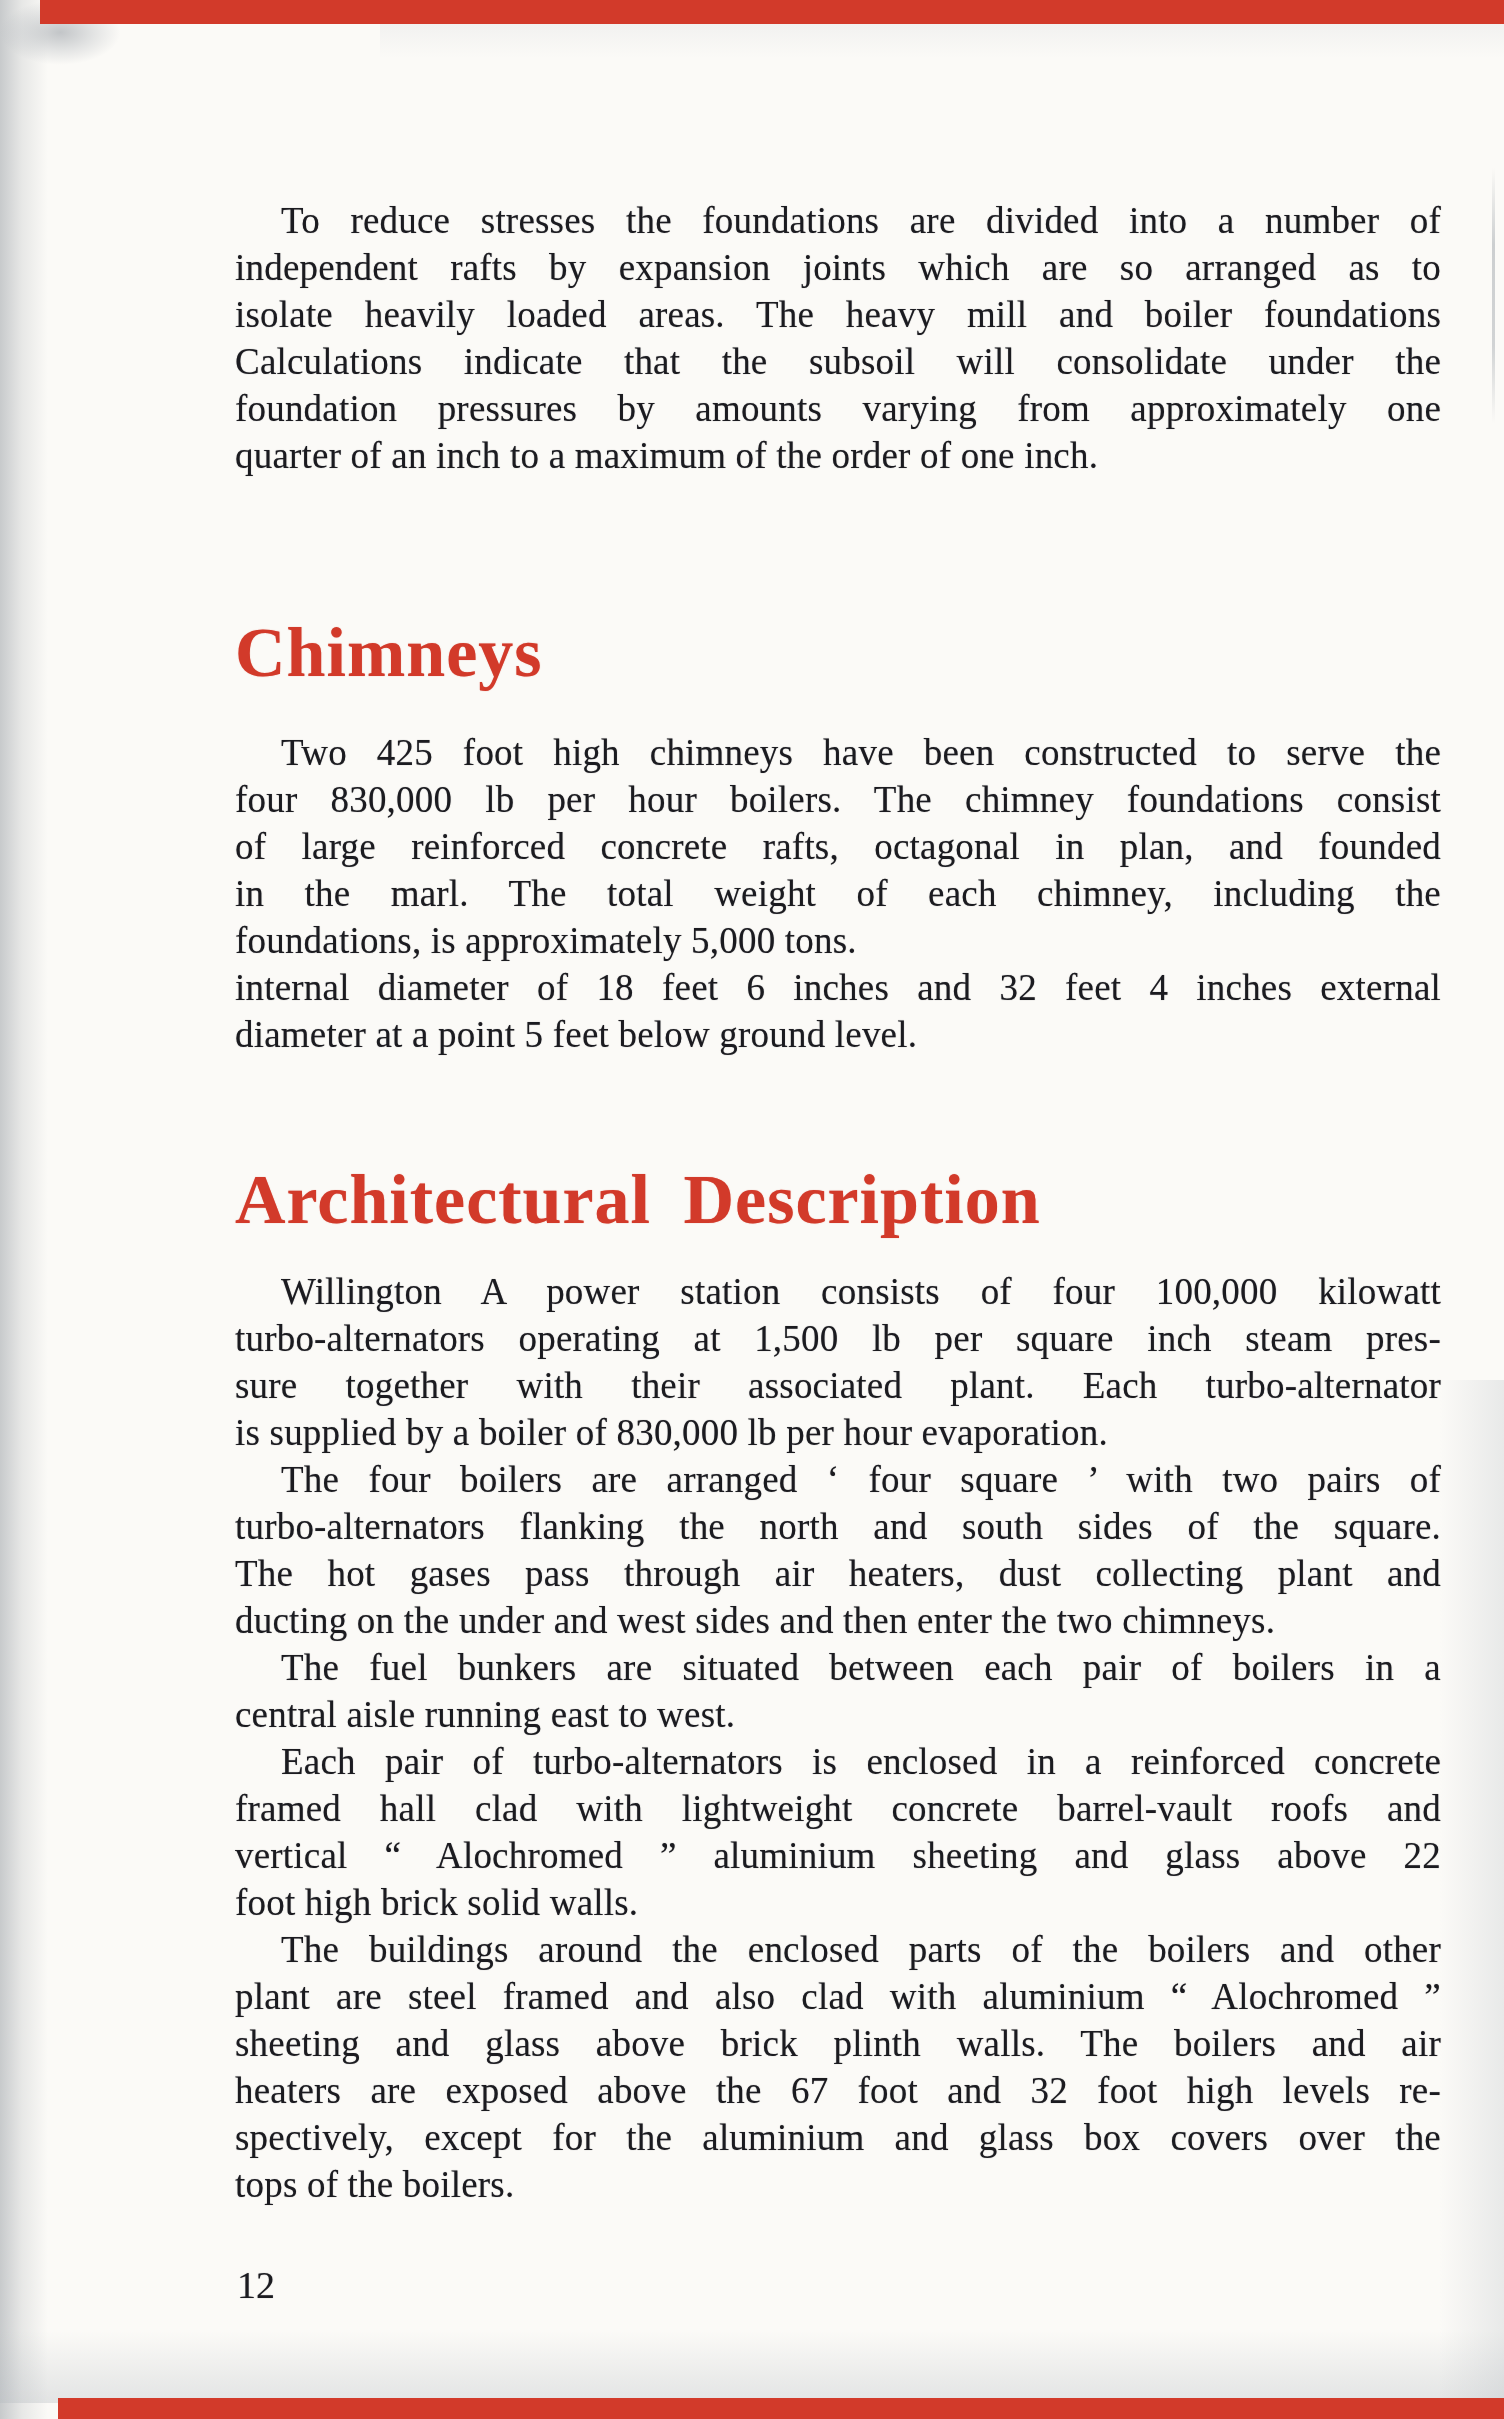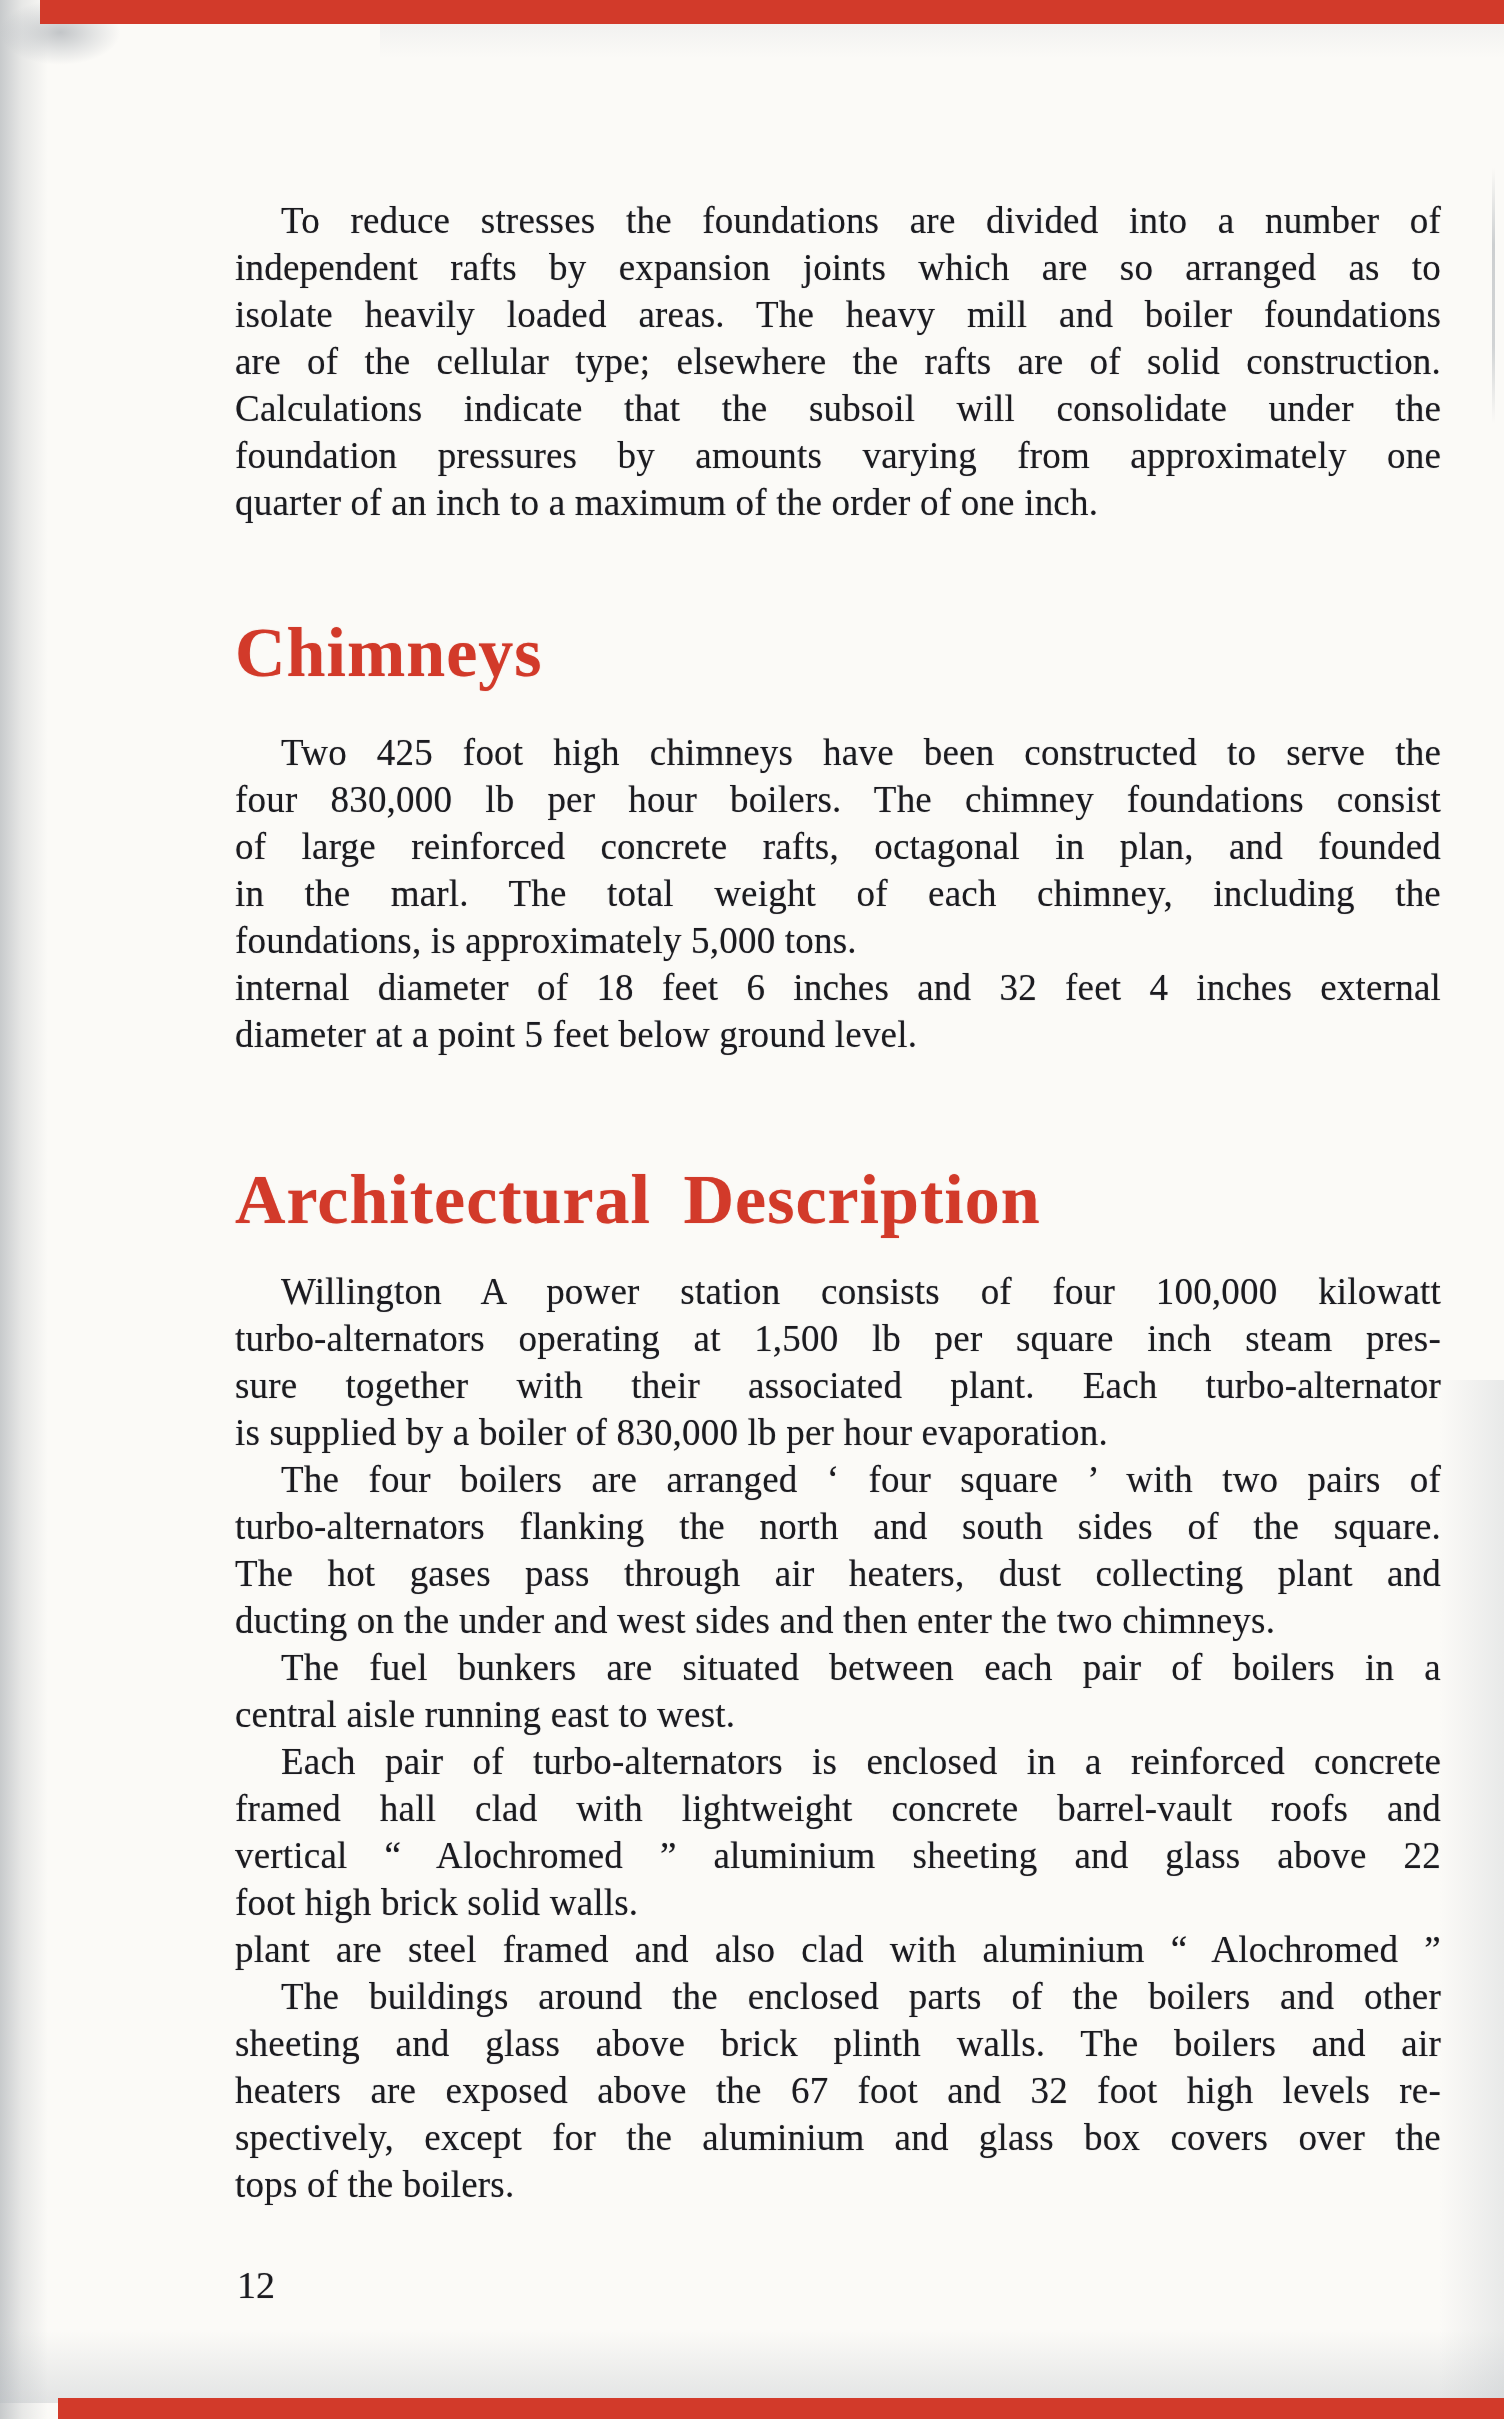--- a/index.html
+++ b/index.html
@@ -63,21 +63,20 @@
 
   <div class="rule-top"></div>
   <div class="rule-bottom"></div>
 
   <div class="col">
     <div class="sec" id="sec-intro">
         <div class="para">
           <div class="line first">To reduce stresses the foundations are divided into a number of</div>
           <div class="line">independent rafts by expansion joints which are so arranged as to</div>
           <div class="line">isolate heavily loaded areas. The heavy mill and boiler foundations</div>
-          <div class="line">are of the cellular type; elsewhere the rafts are of solid construction.</div>
           <div class="line">Calculations indicate that the subsoil will consolidate under the</div>
           <div class="line">foundation pressures by amounts varying from approximately one</div>
           <div class="line last">quarter of an inch to a maximum of the order of one inch.</div>
         </div>
       </div>
 
     <div class="heading" id="h-chimneys">Chimneys</div>
 
     <div class="sec" id="sec-chimneys">
         <div class="para">
@@ -112,22 +111,22 @@
           <div class="line first">The fuel bunkers are situated between each pair of boilers in a</div>
           <div class="line last">central aisle running east to west.</div>
         </div>
         <div class="para">
           <div class="line first">Each pair of turbo-alternators is enclosed in a reinforced concrete</div>
           <div class="line">framed hall clad with lightweight concrete barrel-vault roofs and</div>
           <div class="line">vertical “ Alochromed ” aluminium sheeting and glass above 22</div>
           <div class="line last">foot high brick solid walls.</div>
         </div>
         <div class="para">
+          <div class="line first">The buildings around the enclosed parts of the boilers and other</div>
           <div class="line">plant are steel framed and also clad with aluminium “ Alochromed ”</div>
-          <div class="line first">The buildings around the enclosed parts of the boilers and other</div>
           <div class="line">sheeting and glass above brick plinth walls. The boilers and air</div>
           <div class="line">heaters are exposed above the 67 foot and 32 foot high levels re-</div>
           <div class="line">spectively, except for the aluminium and glass box covers over the</div>
           <div class="line last">tops of the boilers.</div>
         </div>
       </div>
   </div>
 
   <div class="page-number">12</div>
 </div>

